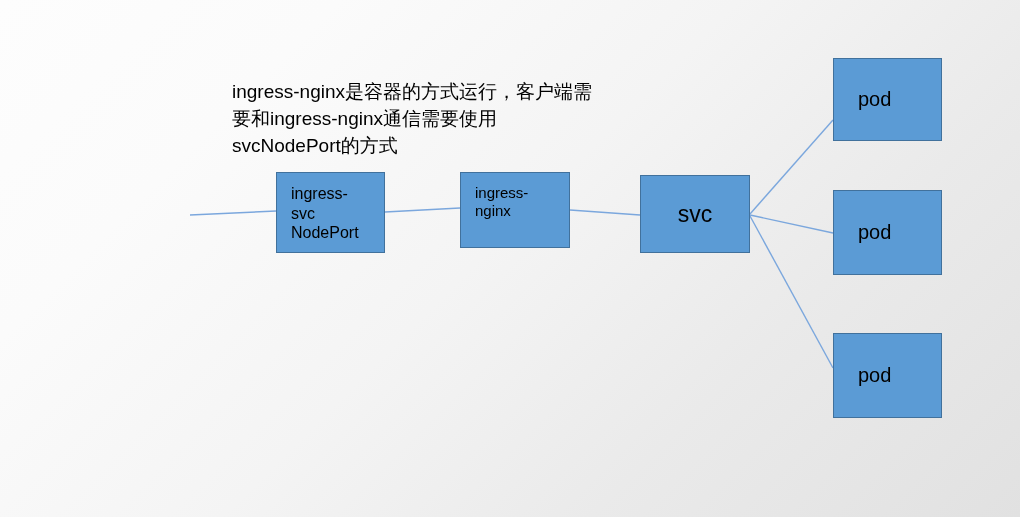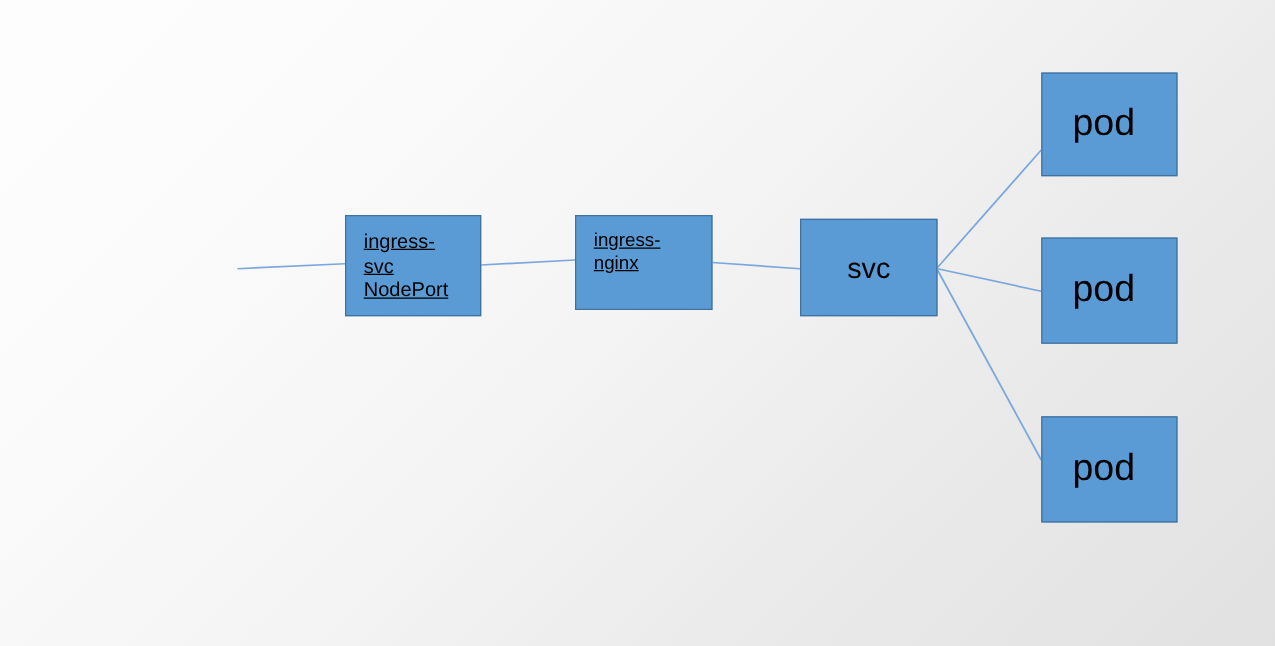--- a/index.html
+++ b/index.html
@@ -47,21 +47,20 @@
     justify-content: center;
   }
   .node.center .label {
     text-align: center;
   }
   
   .node.topleft {
     align-items: flex-start;
     justify-content: flex-start;
     padding: 11px 0 0 14px;
-    text-decoration: underline;
   }
   .node.topleft .label {
     text-align: left;
   }
   
   .node.midleft {
     align-items: center;
     justify-content: flex-start;
     padding-left: 24px;
   }
@@ -76,21 +75,21 @@
   #node-svc         { left: 640px; top: 175px; width: 110px; height: 78px; }
   #node-pod-1       { left: 833px; top: 58px;  width: 109px; height: 83px; }
   #node-pod-2       { left: 833px; top: 190px; width: 109px; height: 85px; }
   #node-pod-3       { left: 833px; top: 333px; width: 109px; height: 85px; }
 
   
   #node-client .label        { font-size: 25px; }
   #node-svc .label           { font-size: 23px; }
   #node-pod-1 .label,
   #node-pod-2 .label,
-  #node-pod-3 .label         { font-size: 30px; }
+  #node-pod-3 .label         { font-size: 20px; }
   #node-ingress-svc .label   { font-size: 16px; }
   #node-ingress-nginx .label { font-size: 15px; }
 
   
   #annotation {
     position: absolute;
     left: 232px;
     top: 79px;
     width: 360px;
     font-size: 19px;
@@ -113,20 +112,21 @@
 
     <line x1="570" y1="210" x2="640" y2="215" stroke="#7ba7dd" stroke-width="1.4"></line>
 
     <line x1="750" y1="214" x2="833" y2="120" stroke="#7ba7dd" stroke-width="1.4"></line>
 
     <line x1="750" y1="215" x2="833" y2="233" stroke="#7ba7dd" stroke-width="1.4"></line>
 
     <line x1="750" y1="216" x2="833" y2="368" stroke="#7ba7dd" stroke-width="1.4"></line>
   </svg>
 
+  <div id="annotation">ingress-nginx是容器的方式运行，客户端需要和ingress-nginx通信需要使用svcNodePort的方式</div>
 
 
   <div id="node-ingress-svc" class="node topleft">
     <span class="label">ingress-
 svc
 NodePort</span>
   </div>
 
   <div id="node-ingress-nginx" class="node topleft">
     <span class="label">ingress-

